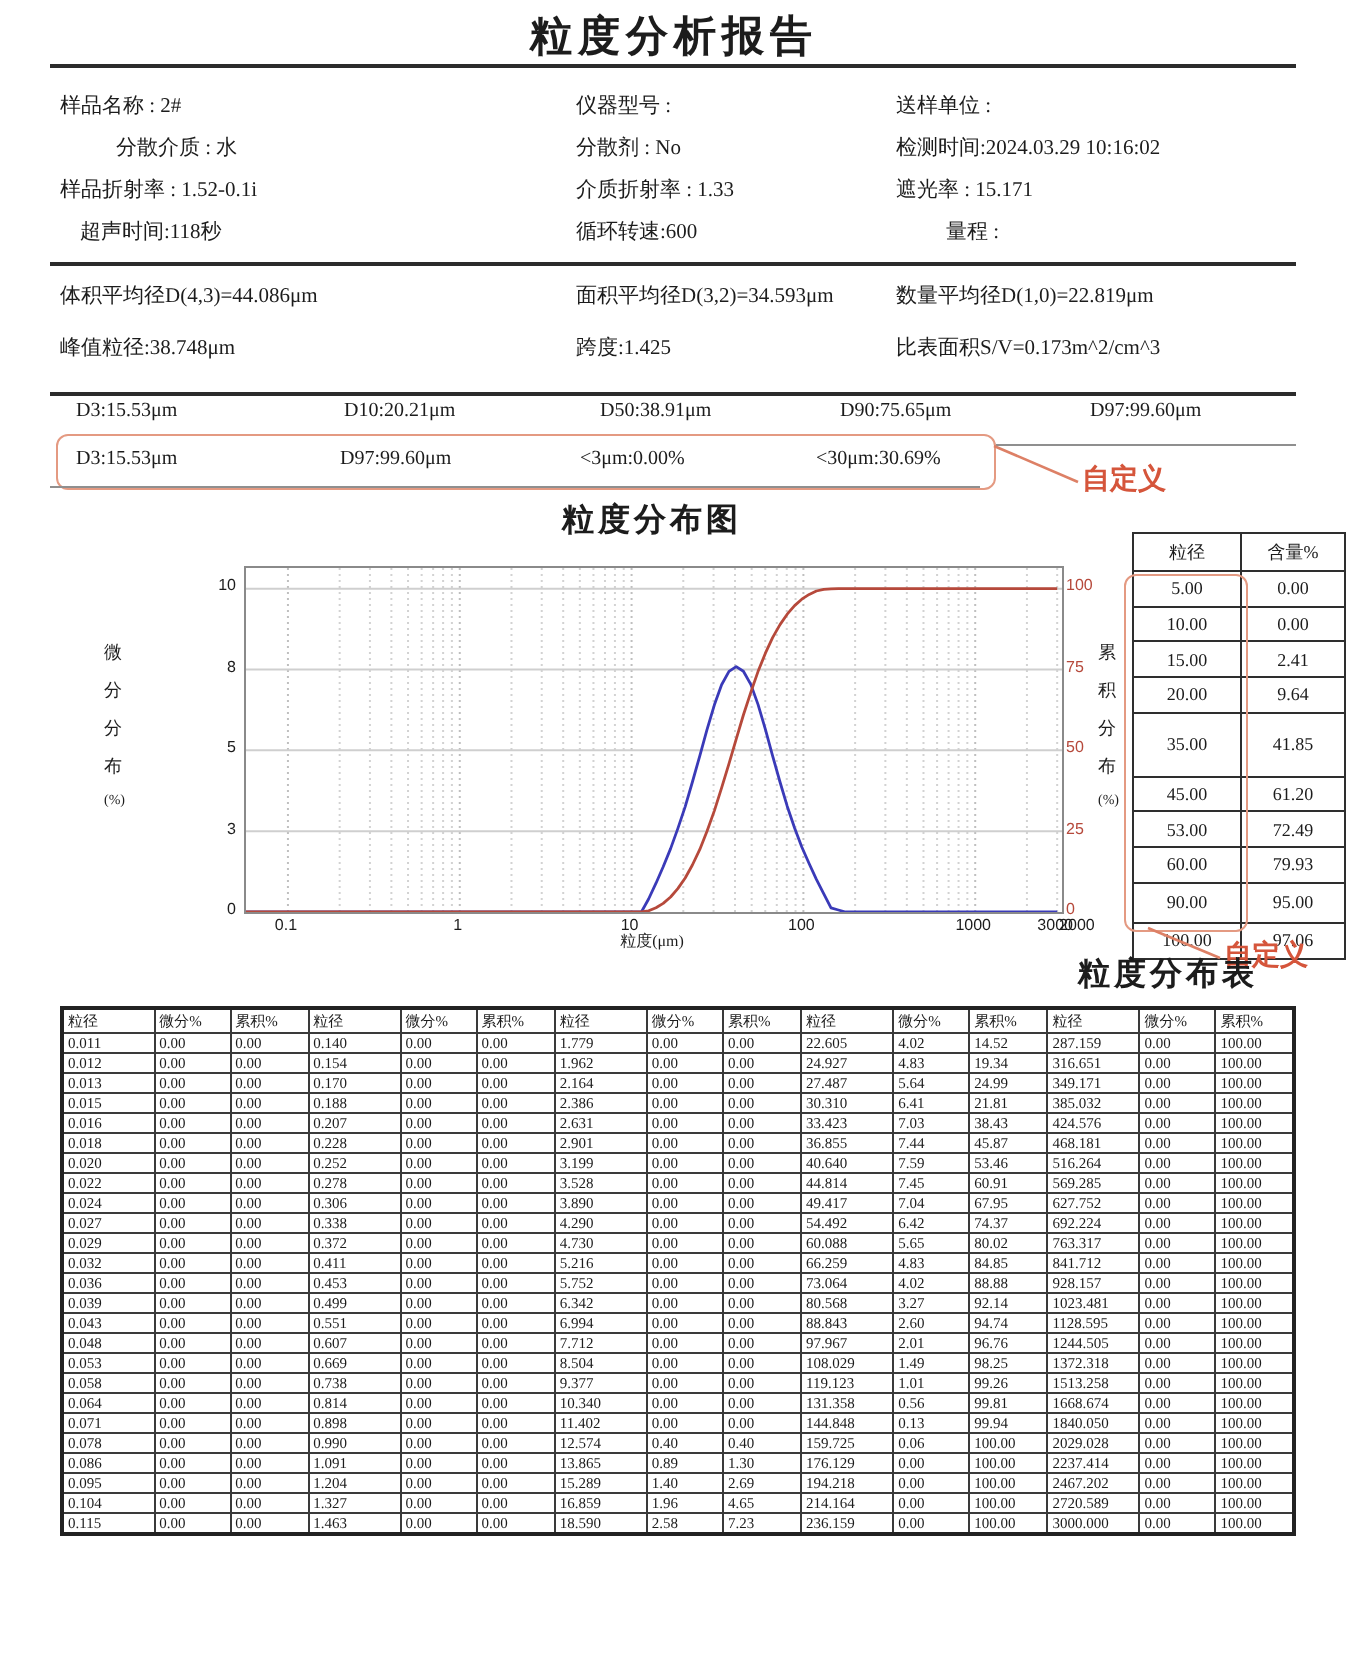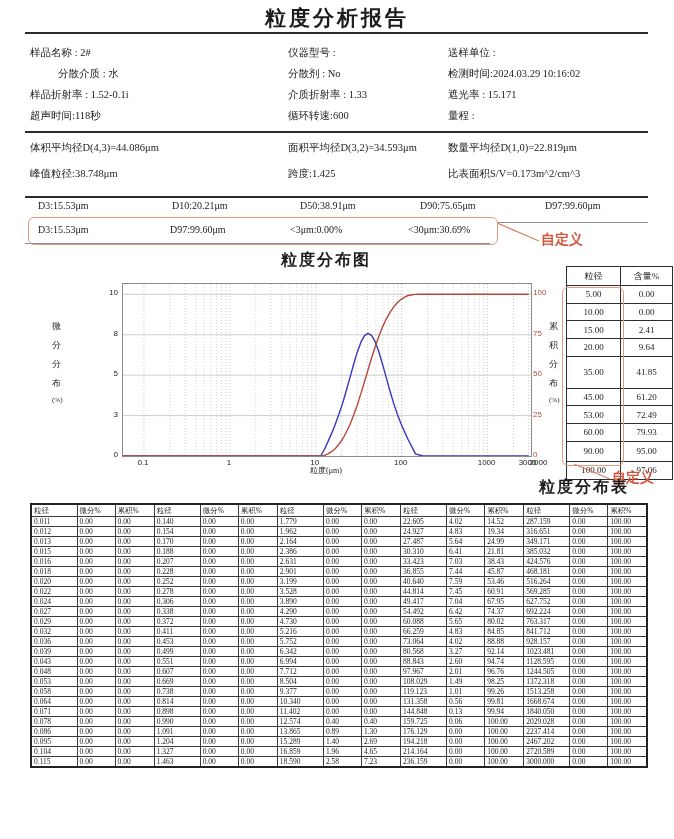--- a/index.html
+++ b/index.html
@@ -43,23 +43,23 @@
   <div id="info-grid">
       <div class="cell" style="left: 30px; top: 46px;">样品名称 : 2#</div>
       <div class="cell" style="left: 288px; top: 46px;">仪器型号 :</div>
       <div class="cell" style="left: 448px; top: 46px;">送样单位 :</div>
       <div class="cell" style="left: 30px; top: 67px; margin-left: 28px;">分散介质 : 水</div>
       <div class="cell" style="left: 288px; top: 67px;">分散剂 : No</div>
       <div class="cell" style="left: 448px; top: 67px;">检测时间:2024.03.29 10:16:02</div>
       <div class="cell" style="left: 30px; top: 88px;">样品折射率 : 1.52-0.1i</div>
       <div class="cell" style="left: 288px; top: 88px;">介质折射率 : 1.33</div>
       <div class="cell" style="left: 448px; top: 88px;">遮光率 : 15.171</div>
-      <div class="cell" style="left: 30px; top: 109px;">超声时间:118秒</div>
+      <div class="cell" style="left: 40px; top: 109px;">超声时间:118秒</div>
       <div class="cell" style="left: 288px; top: 109px;">循环转速:600</div>
-      <div class="cell" style="left: 448px; top: 109px;">量程 :</div>
+      <div class="cell" style="left: 473px; top: 109px;">量程 :</div>
     </div>
   <div class="hairline" style="top:131px;"></div>
 
   <div id="summary-grid">
       <div class="cell" style="left: 30px; top: 141px;">体积平均径D(4,3)=44.086μm</div>
       <div class="cell" style="left: 288px; top: 141px;">面积平均径D(3,2)=34.593μm</div>
       <div class="cell" style="left: 448px; top: 141px;">数量平均径D(1,0)=22.819μm</div>
       <div class="cell" style="left: 30px; top: 167px;">峰值粒径:38.748μm</div>
       <div class="cell" style="left: 288px; top: 167px;">跨度:1.425</div>
       <div class="cell" style="left: 448px; top: 167px;">比表面积S/V=0.173m^2/cm^3</div>

